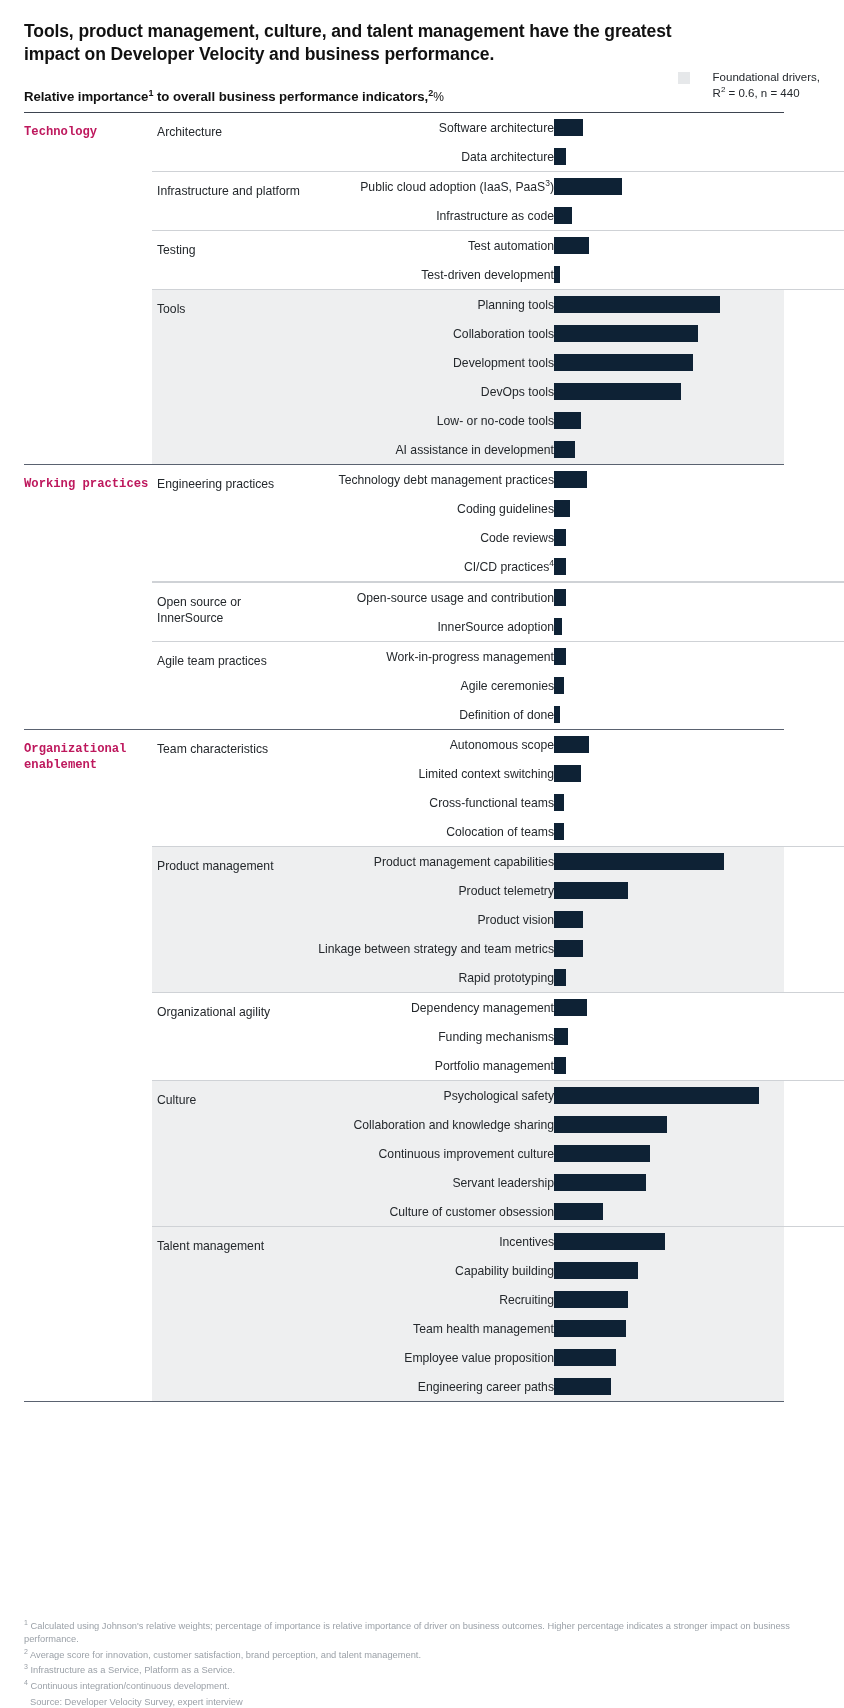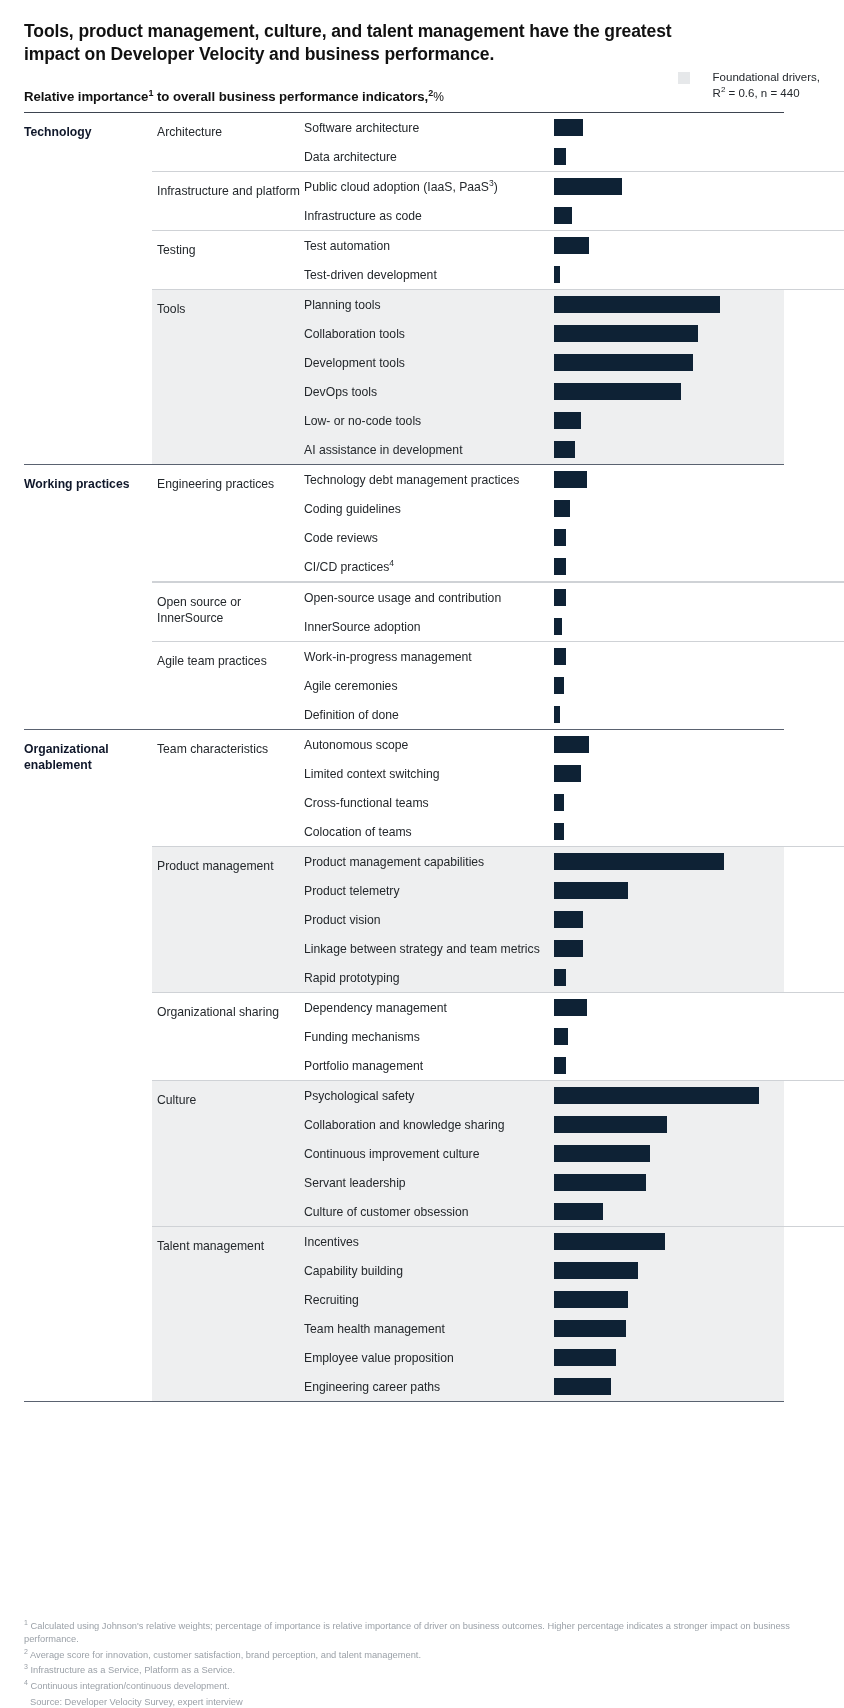--- a/index.html
+++ b/index.html
@@ -114,22 +114,23 @@
   .col-sector {
     width: 128px;
     flex: none;
     position: relative;
     z-index: 1;
     padding-top: 12px;
   }
   .sector-label {
     font-size: 12.2px;
     font-weight: bold;
-    color: #0f172a;
+    color: #be185d;
     line-height: 1.3;
+    font-family: Liberation Mono, monospace;
   }
 
   .col-group {
     width: 152px;
     flex: none;
     position: relative;
     z-index: 1;
     padding-top: 12px;
     padding-left: 5px;
   }
@@ -143,20 +144,21 @@
     flex: 1;
     position: relative;
     z-index: 1;
   }
 
   .row {
     height: 29px;
     display: flex;
     align-items: center;
     position: relative;
+    text-align: right;
   }
   .row-label {
     width: 250px;
     flex: none;
     font-size: 12.2px;
     color: #24282c;
     white-space: nowrap;
   }
   .row-label sup { font-size: 8.5px; vertical-align: super; }
 
@@ -478,21 +480,21 @@
                 <div class="bar-track">
                   <div class="bar" style="width: 12.3px; background: rgb(14, 34, 53);"></div>
                 </div>
               </div>
             </div>
           </div>
           <div class="grp-divider"></div>
           <div class="group">
             <div class="col-sector"></div>
             <div class="col-group">
-              <div class="group-label">Organizational sharing</div>
+              <div class="group-label">Organizational agility</div>
             </div>
             <div class="col-rows">
               <div class="row">
                 <div class="row-label">Dependency management</div>
                 <div class="bar-track">
                   <div class="bar" style="width: 32.8px; background: rgb(14, 34, 53);"></div>
                 </div>
               </div>
               <div class="row">
                 <div class="row-label">Funding mechanisms</div>

